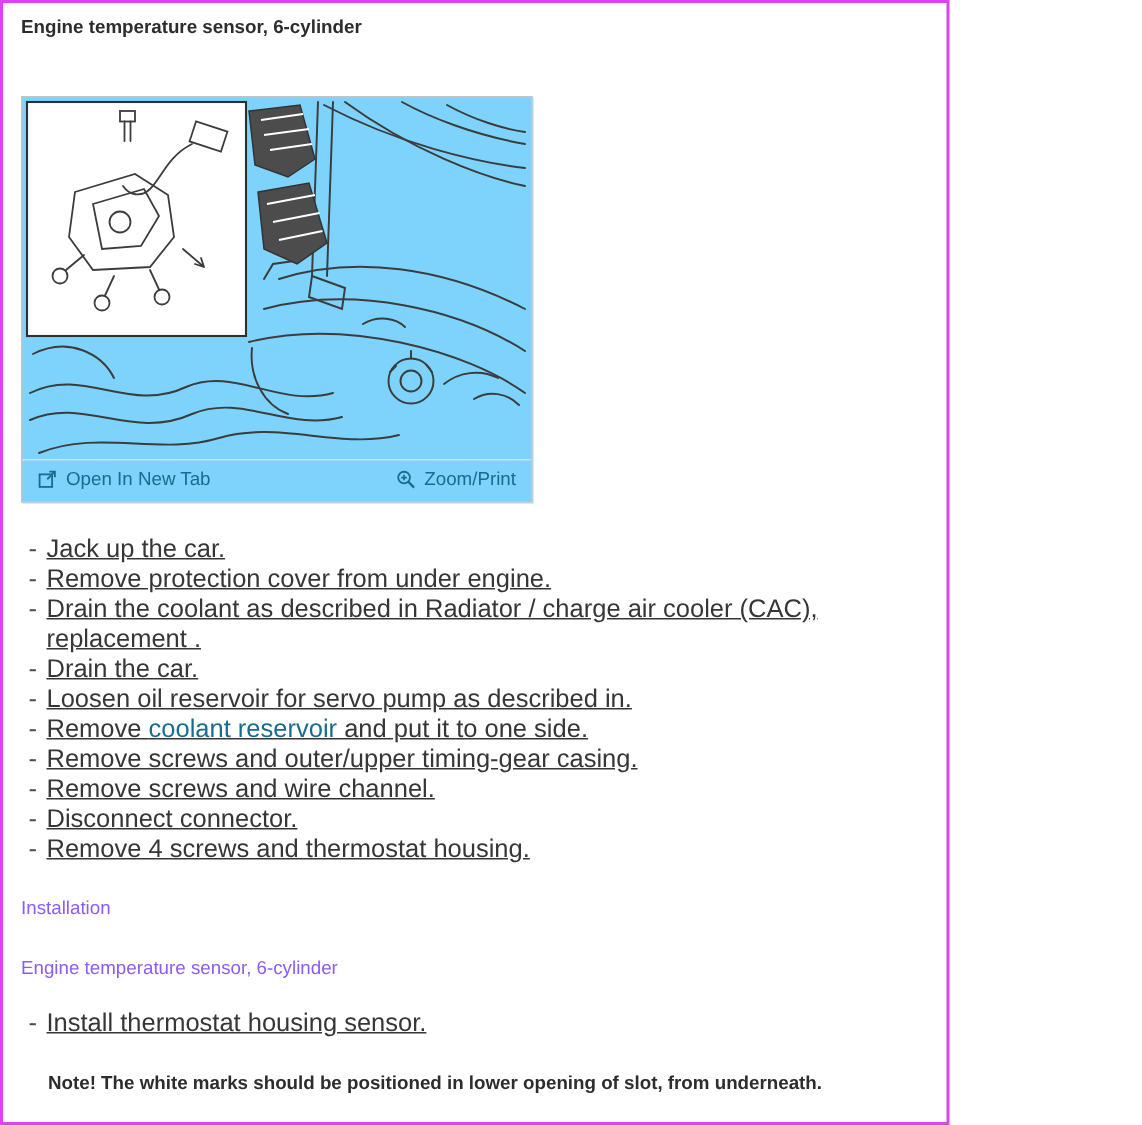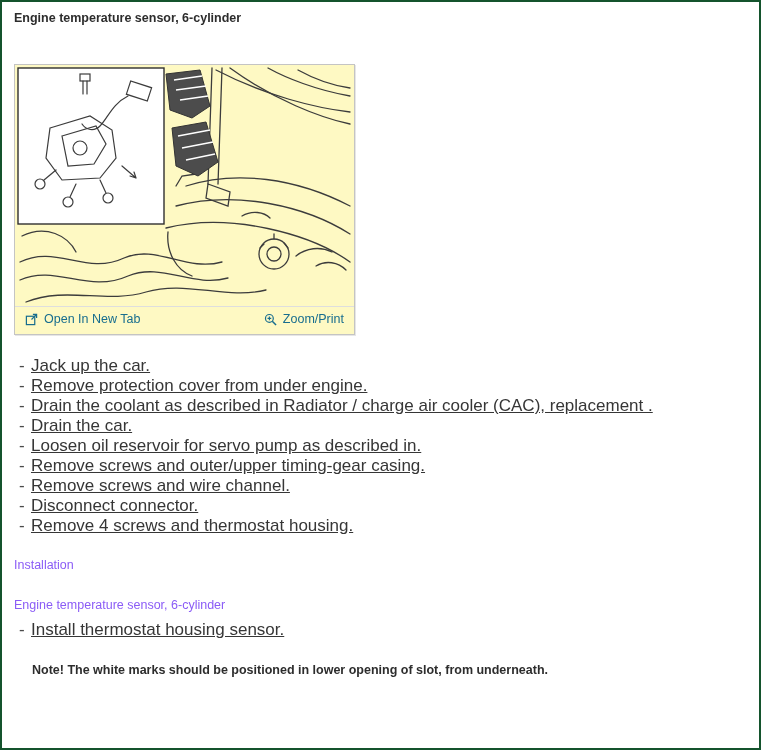--- a/index.html
+++ b/index.html
@@ -1,40 +1,40 @@
 <!DOCTYPE html>
 <html><head>
 <meta charset="utf-8">
 <style>
   html, body { margin: 0; padding: 0; background: #ffffff; }
   * { box-sizing: border-box; }
   .page {
-    width: 761px;
+    width: 633px;
     height: 750px;
-    border: 2px solid #14532d;
+    border: 2px solid #d946ef;
     background: #ffffff;
     padding: 6px 12px;
     font-family: "Liberation Sans", "DejaVu Sans", sans-serif;
     color: #363636;
     overflow: hidden;
     position: relative;
   }
   .title {
     font-size: 12.5px;
     font-weight: bold;
     color: #2d2d2d;
     margin: 1px 0 0 0;
     line-height: 18px;
   }
   .figure-block {
     margin: 37px 0 0 0;
     width: 341px;
     border: 1px solid #c4c4c4;
     box-shadow: 1px 1px 0 #e6e6e6;
-    background: #fef9c3;
+    background: #7dd3fc;
   }
   .figure-image {
     height: 242px;
     padding: 1px;
     border-bottom: 1px solid #dedede;
     cursor: pointer;
     overflow: hidden;
   }
   .figure-toolbar {
     display: flex;
@@ -72,21 +72,21 @@
   }
   .inline-link { color: #176d8e; cursor: pointer; text-decoration: none; }
   .section-heading {
     font-size: 12.5px;
     font-weight: normal;
     color: #8b5cf6;
     margin: 20px 0 0 0;
     line-height: 18px;
   }
   .sub-heading { margin-top: 22px; }
-  .install-steps { margin-top: 6px; }
+  .install-steps { margin-top: 18px; }
   .note {
     font-size: 12.5px;
     font-weight: bold;
     color: #2d2d2d;
     margin: 21px 0 0 18px;
     line-height: 18px;
   }
 </style>
 </head>
 <body>
@@ -176,20 +176,23 @@
       </a>
     </div>
   </div>
 
   <ul class="steps">
     <li><span>Jack up the car.</span></li>
     <li><span>Remove protection cover from under engine.</span></li>
     <li><span>Drain the coolant as described in Radiator / charge air cooler (CAC), replacement .</span></li>
     <li><span>Drain the car.</span></li>
     <li><span>Loosen oil reservoir for servo pump as described in.</span></li>
+    <li>
+      <span><span>Remove </span><a class="inline-link">coolant reservoir</a><span> and put it to one side.</span></span>
+    </li>
     <li><span>Remove screws and outer/upper timing-gear casing.</span></li>
     <li><span>Remove screws and wire channel.</span></li>
     <li><span>Disconnect connector.</span></li>
     <li><span>Remove 4 screws and thermostat housing.</span></li>
   </ul>
 
   <h2 class="section-heading">Installation</h2>
 
   <h2 class="section-heading sub-heading">Engine temperature sensor, 6-cylinder</h2>
 

